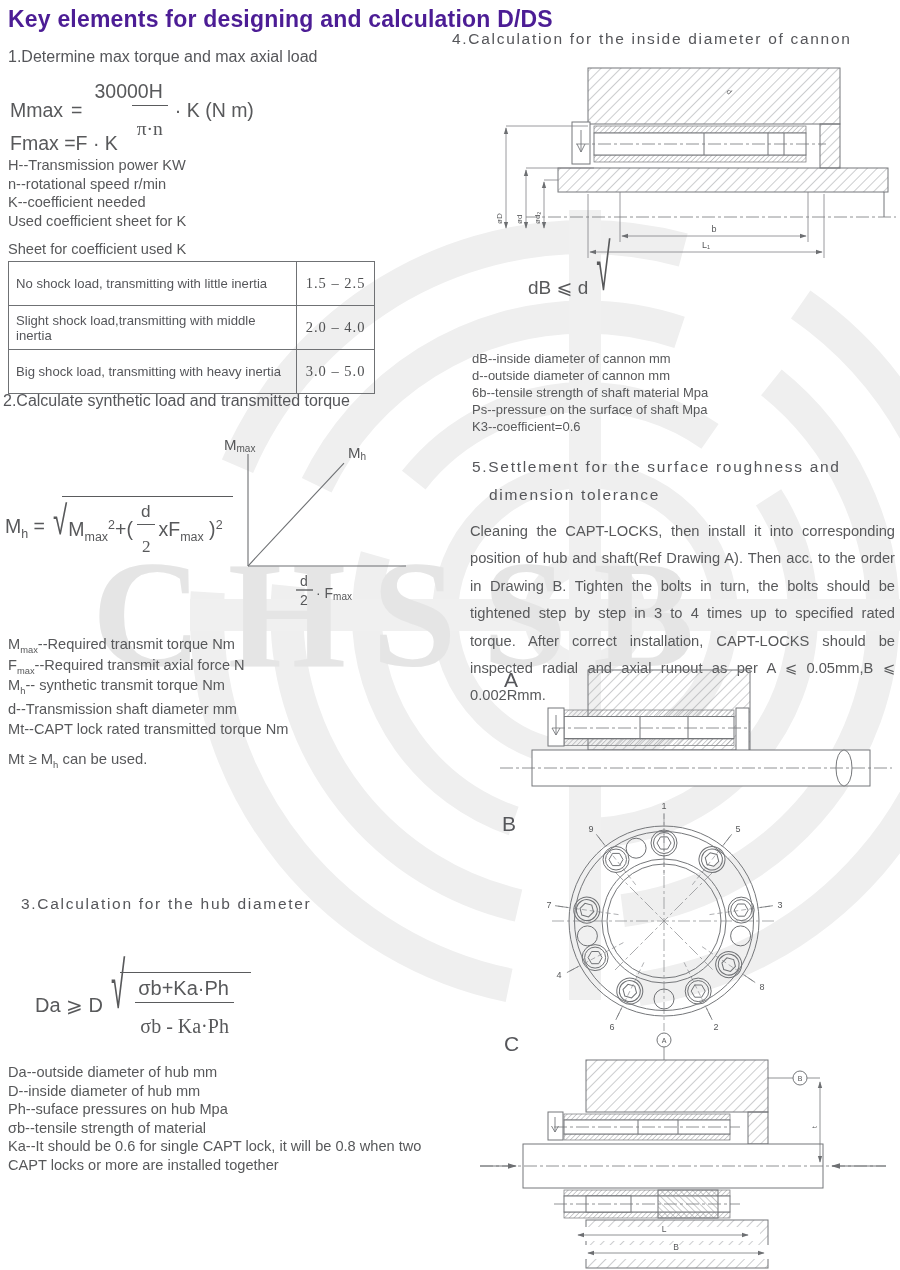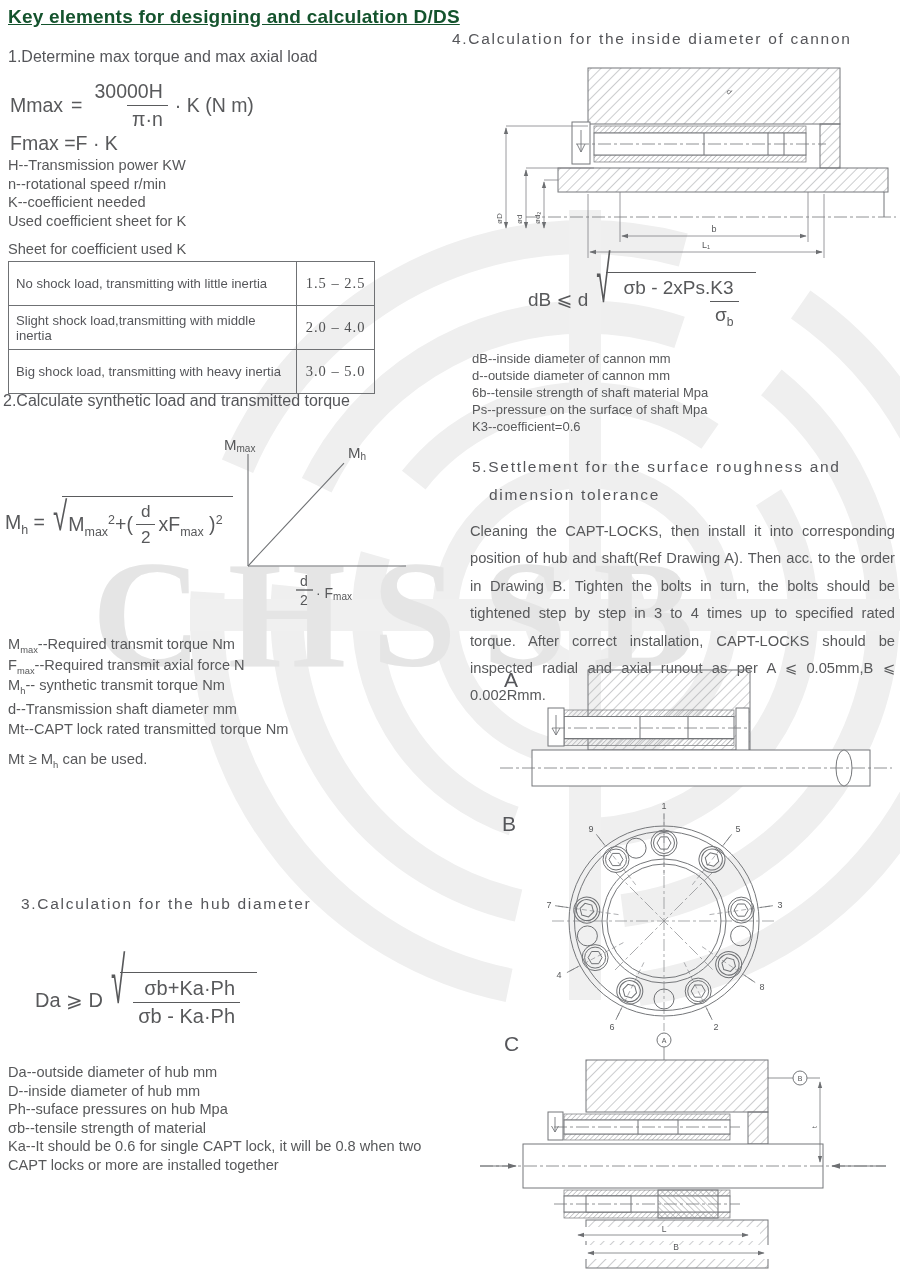--- a/index.html
+++ b/index.html
@@ -5,35 +5,35 @@
   html,body{margin:0;padding:0;}
   body{position:relative;width:900px;height:1270px;background:#ffffff;overflow:hidden;
        font-family:"Liberation Sans","DejaVu Sans",sans-serif;color:#57585a;}
   .abs{position:absolute;}
   
   .wm-letters{font-family:"Liberation Serif","DejaVu Serif",serif;font-weight:bold;
       font-size:152px;letter-spacing:26px;color:#e5e5e5;z-index:0;user-select:none;}
   .wm-emblem{z-index:0;}
   .content{z-index:1;}
   
-  .h-main{font-size:19px;font-weight:bold;color:#14532d;letter-spacing:.2px;text-decoration:underline;}
+  .h-main{font-size:23px;font-weight:bold;color:#4c1d95;letter-spacing:.2px;}
   .h-sec{font-size:16px;color:#55565a;}
   .h-spaced{font-size:15.5px;letter-spacing:1.7px;color:#55565a;}
   .note{font-size:14.6px;line-height:18.6px;}
   .note2{font-size:14.6px;line-height:20.5px;}
   .note3{font-size:14.6px;line-height:18.5px;}
   .note4{font-size:13px;line-height:17px;}
   .usage{font-size:14.8px;line-height:23px;}
   sub{font-size:64%;line-height:0;}
   sup{font-size:64%;line-height:0;}
   
   .formula{display:flex;align-items:center;font-size:19.5px;color:#58595b;}
   .frac{display:inline-flex;flex-direction:column;align-items:flex-end;margin:0 7px;}
   .frac .ft{padding:0 5px 2px;}
-  .frac .fb{border-top:1.6px solid #5a5b5d;padding:2px 5px 0;}
+  .frac .fb{border-top:1.6px solid #5a5b5d;padding:12px 5px 0;font-family:Liberation Serif, serif;}
   .frac.small{font-size:0.88em;margin:0 3px;}
   .rt{display:inline-block;font-family:"DejaVu Sans",sans-serif;font-weight:300;margin-right:-5px;}
   .rt-md{font-size:26px;transform:scaleY(1.55);transform-origin:50% 86%;}
   .rt-lg{font-size:26px;transform:scaleY(2.5);transform-origin:50% 90%;}
   .rad{border-top:1.6px solid #5a5b5d;display:inline-flex;align-items:center;padding:4px 10px 0 6px;}
   .gap{display:inline-block;width:8px;}
   
   table.coeff{border-collapse:collapse;}
   table.coeff td{border:1px solid #6f7174;height:41px;}
   td.clabel{width:276px;font-size:13.1px;padding:0 4px 0 7px;color:#55565a;}
@@ -220,26 +220,20 @@
   <text transform="translate(72,162) rotate(-90)" font-size="8">ød₂</text>
   <text x="246" y="170" font-size="9" text-anchor="middle">b</text>
   <text x="238" y="186" font-size="9" text-anchor="middle">L₁</text>
   <text transform="translate(258,30) rotate(45)" font-size="7.5">d</text>
 </svg>
 
 <div class="abs formula" style="left:528px;top:272px;font-size:19px">
   <span>dB ⩽ d</span>
   <span class="gap"></span>
   <span class="rt rt-lg">√</span>
-  <span class="rad">
-    <span class="frac">
-      <span class="ft">σb - 2xPs.K3</span>
-      <span class="fb">σ<sub>b</sub></span>
-    </span>
-  </span>
 </div>
 
 <div class="abs note4" style="left:472px;top:350px">
   <div>dB--inside diameter of cannon mm</div>
   <div>d--outside diameter of cannon mm</div>
   <div>6b--tensile strength of shaft material Mpa</div>
   <div>Ps--pressure on the surface of shaft Mpa</div>
   <div>K3--coefficient=0.6</div>
 </div>
 

